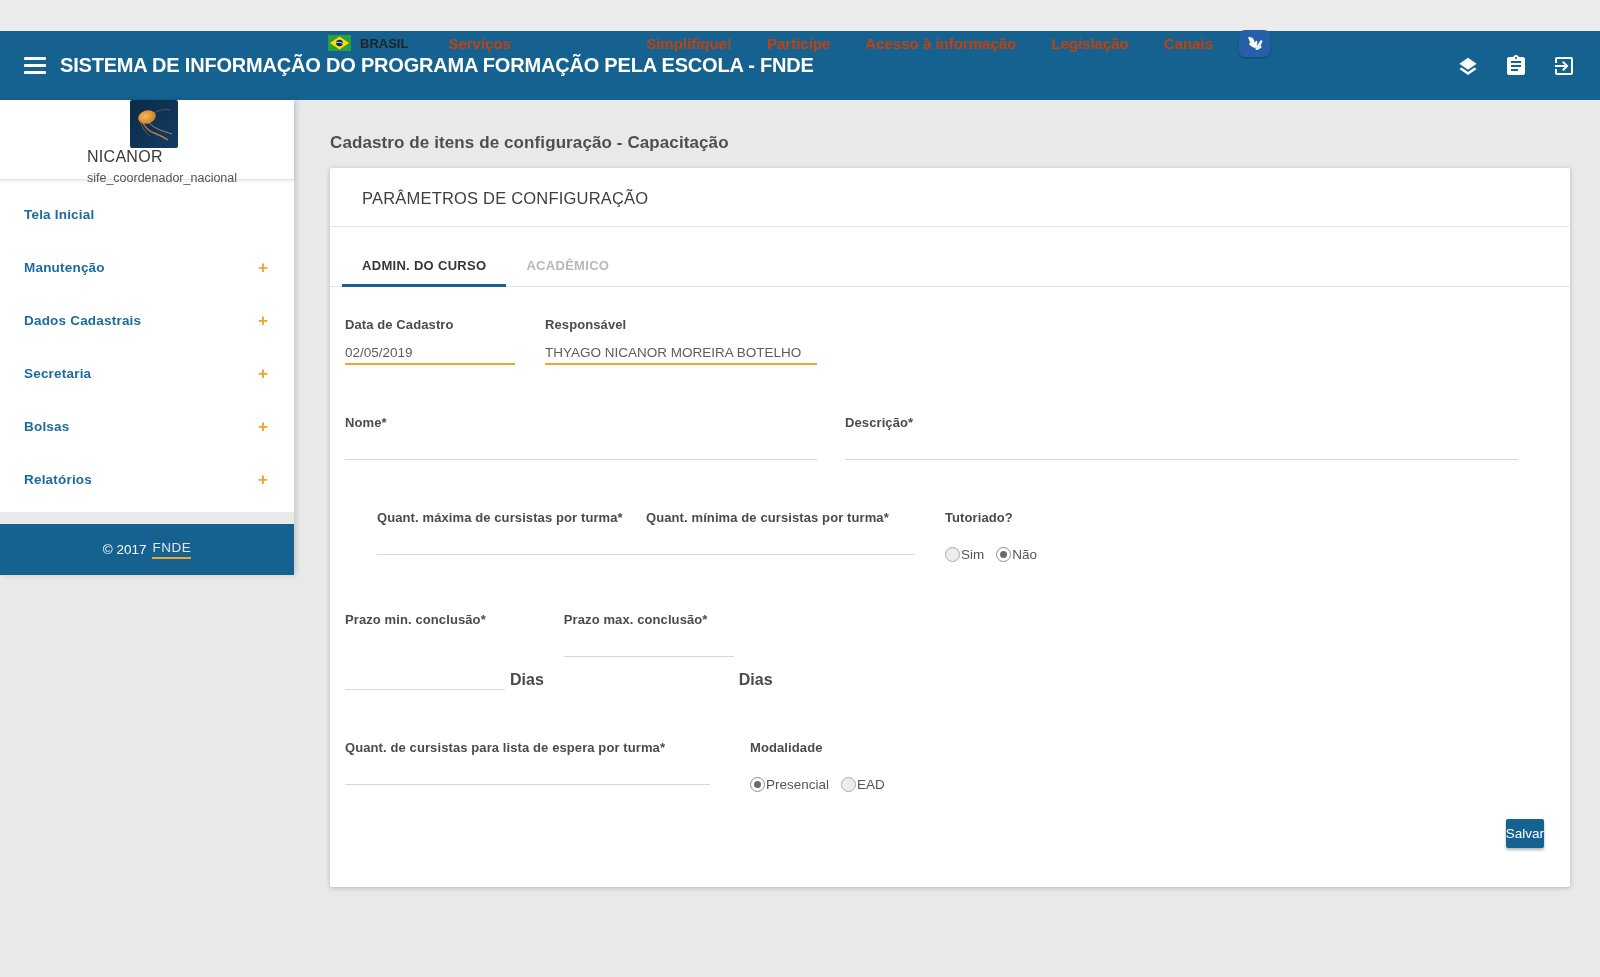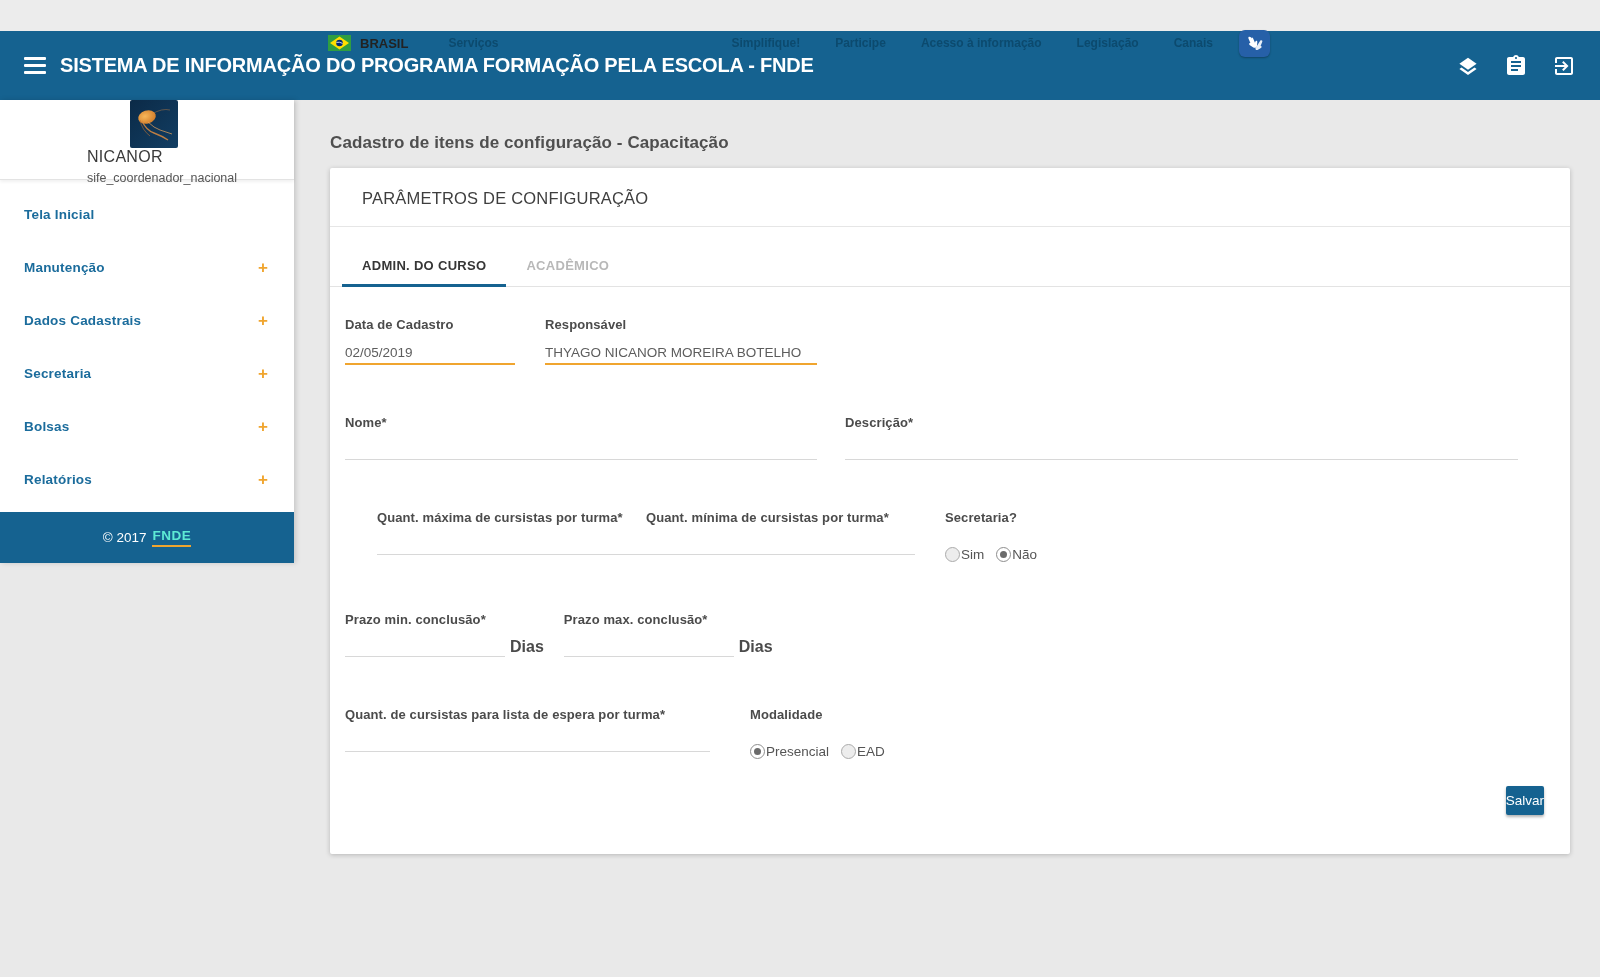--- a/index.html
+++ b/index.html
@@ -3,21 +3,21 @@
 <meta charset="utf-8">
 <style>
   * { margin:0; padding:0; box-sizing:border-box; }
   html,body { width:1600px; height:977px; font-family:"Liberation Sans", sans-serif; background:#e9e9e9; overflow:hidden; }
 
   
   .gov-bar { height:31px; background:#ececec; display:flex; justify-content:center; align-items:stretch; }
   .gov-inner { width:948px; display:flex; justify-content:space-between; align-items:stretch;margin-top:43px; }
   .gov-group { display:flex; align-items:stretch; }
   .gov-sep { width:1px; background:#d2d2d2; margin:0; }
-  .gov-link { display:flex; align-items:center; padding:0 17px; font-size:12px; font-weight:bold; color:#0c4a6e; text-decoration:none; cursor:pointer; }
+  .gov-link { display:flex; align-items:center; padding:0 17px; font-size:15px; font-weight:bold; color:#c2410c; text-decoration:none; cursor:pointer; }
   .gov-brand { display:flex; align-items:center; gap:9px; padding:0 22px 0 2px; font-size:13px; font-weight:bold; color:#222; }
   .flag { width:23px; height:16px; display:block; }
   .vlibras { display:flex; align-items:center; padding:0 4px 0 8px; }
   .vlibras-btn { width:31px; height:27px; background:#2660a8; border-radius:6px; display:flex; align-items:center; justify-content:center; cursor:pointer; box-shadow:0 1px 2px rgba(0,0,0,.3); }
 
   
   .app-header { height:69px; background:#156290; display:flex; align-items:center; padding:0 24px; }
   .hamburger { width:22px; display:flex; flex-direction:column; gap:4px; cursor:pointer; margin-right:14px; }
   .hamburger span { display:block; height:3px; background:#fff; border-radius:1px; }
   .app-title { color:#fff; font-size:20px; font-weight:bold; letter-spacing:-0.2px; white-space:nowrap; }
@@ -32,23 +32,23 @@
   .sidebar-white { background:#fff; }
   .user-panel { height:80px; display:flex; align-items:center; padding:0 18px 0 32px; border-bottom:1px solid #e3e3e3; box-shadow:0 2px 3px rgba(0,0,0,.06);flex-direction:column; }
   .avatar { width:48px; height:48px; border-radius:2px; overflow:hidden; flex:0 0 48px; }
   .user-meta { margin-left:16px; }
   .user-name { font-size:16px; color:#3a3a3a; letter-spacing:.3px; }
   .user-role { font-size:12.5px; color:#555; margin-top:5px; }
   .menu { padding:8px 0 6px; }
   .menu-item { height:53px; display:flex; align-items:center; justify-content:space-between; padding:0 26px 0 24px; cursor:pointer; }
   .menu-label { font-size:13.5px; font-weight:bold; color:#1b6c9c; letter-spacing:.2px; }
   .menu-plus { font-size:17px; font-weight:bold; color:#f0a52f; line-height:1; }
-  .sidebar-footer { height:51px; background:#156290; display:flex; align-items:center; justify-content:center; gap:6px; }
+  .sidebar-footer { height:51px; background:#156290; display:flex; align-items:center; justify-content:center; gap:6px;margin-top:12px; }
   .copy-text { color:#fff; font-size:13.5px; }
-  .copy-brand { color:#5eead4; font-size:13.5px; font-weight:bold; letter-spacing:.5px; border-bottom:2px solid #f0a52f; padding-bottom:2px; cursor:pointer; text-decoration:none; }
+  .copy-brand { color:#e5e5e5; font-size:13.5px; font-weight:normal; letter-spacing:.5px; border-bottom:2px solid #f0a52f; padding-bottom:2px; cursor:pointer; text-decoration:none; }
 
   
   .main { flex:1; padding:33px 30px 0 36px; }
   .page-title { font-size:17px; font-weight:bold; color:#4f4f4f; margin-bottom:15px; letter-spacing:.1px; }
   .card { width:1240px; background:#fff; border-radius:2px; box-shadow:0 1px 5px rgba(0,0,0,.22); }
   .card-title { font-size:16.5px; color:#3e3e3e; letter-spacing:.2px; padding:21px 32px 18px; }
   .card-divider { height:1px; background:#e6e6e6; }
 
   .tabs { display:flex; margin-top:31px; padding:0 12px; border-bottom:1px solid #e3e3e3; }
   .tab { padding:0 20px 13px; font-size:13px; font-weight:bold; letter-spacing:.3px; cursor:pointer; color:#b8b8b8; position:relative; }
@@ -69,21 +69,21 @@
   .radio { width:15px; height:15px; border-radius:50%; border:1px solid #ababab; background:#ededed; display:inline-block; position:relative; }
   .radio.checked { background:#fff; border-color:#8e8e8e; }
   .radio.checked::after { content:''; position:absolute; left:3px; top:3px; width:7px; height:7px; border-radius:50%; background:#6b6b6b; }
   .radio-label { font-size:13.5px; color:#555; margin-left:1px; }
 
   .save-row { display:flex; justify-content:flex-end; padding:27px 26px 39px 0; }
   .save-btn { background:#156290; color:#fff; border:none; font-size:13.5px; font-family:"Liberation Sans",sans-serif; padding:7px 0; border-radius:2px; cursor:pointer; box-shadow:0 2px 3px rgba(0,0,0,.3);margin-left:28px; }
 
   
   .w170 { width:170px; } .w272 { width:272px; } .w472 { width:472px; } .w673 { width:673px; }
-  .w269 { width:269px; } .w160 { width:160px; } .w170b { width:170px; } .w365 { width:365px; }
+  .w269 { width:269px; } .w160 { width:160px;gap:33px; } .w170b { width:170px; } .w365 { width:365px; }
   .gap30 { margin-left:30px; } .gap28 { margin-left:28px; } .gap32 { margin-left:32px; } .gap40 { margin-left:40px; } .gap20 { margin-left:20px; }
 </style>
 </head>
 <body>
 
 <div class="gov-bar">
   <div class="gov-inner">
     <div class="gov-group">
       <div class="gov-brand">
         <svg class="flag" viewBox="0 0 23 16">
@@ -244,21 +244,21 @@
         <div class="frow">
           <div class="field w269 gap32">
             <span class="f-label">Quant. máxima de cursistas por turma*</span>
             <input class="f-input" type="text" style="">
           </div>
           <div class="field w269">
             <span class="f-label">Quant. mínima de cursistas por turma*</span>
             <input class="f-input" type="text" style="">
           </div>
           <div class="field gap30">
-            <span class="f-label">Secretaria?</span>
+            <span class="f-label">Tutoriado?</span>
             <div class="radio-group">
               <label class="radio-opt">
                 <span class="radio"></span>
                 <span class="radio-label">Sim</span>
               </label>
               <label class="radio-opt">
                 <span class="radio checked"></span>
                 <span class="radio-label">Não</span>
               </label>
             </div>

